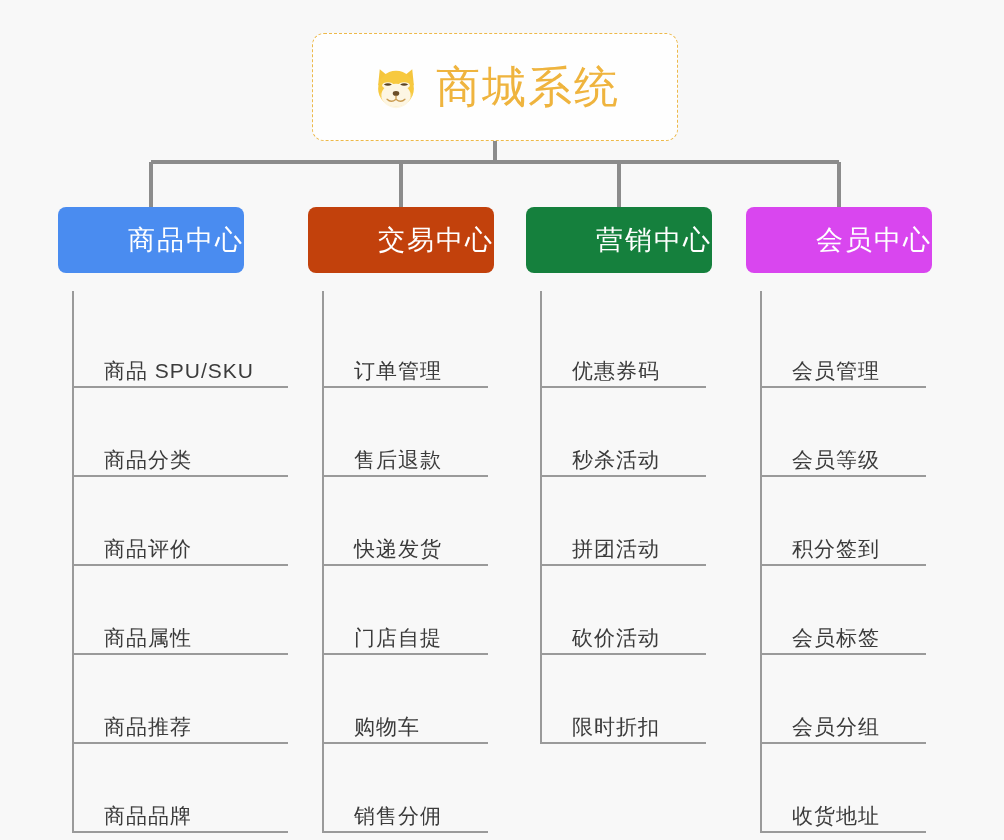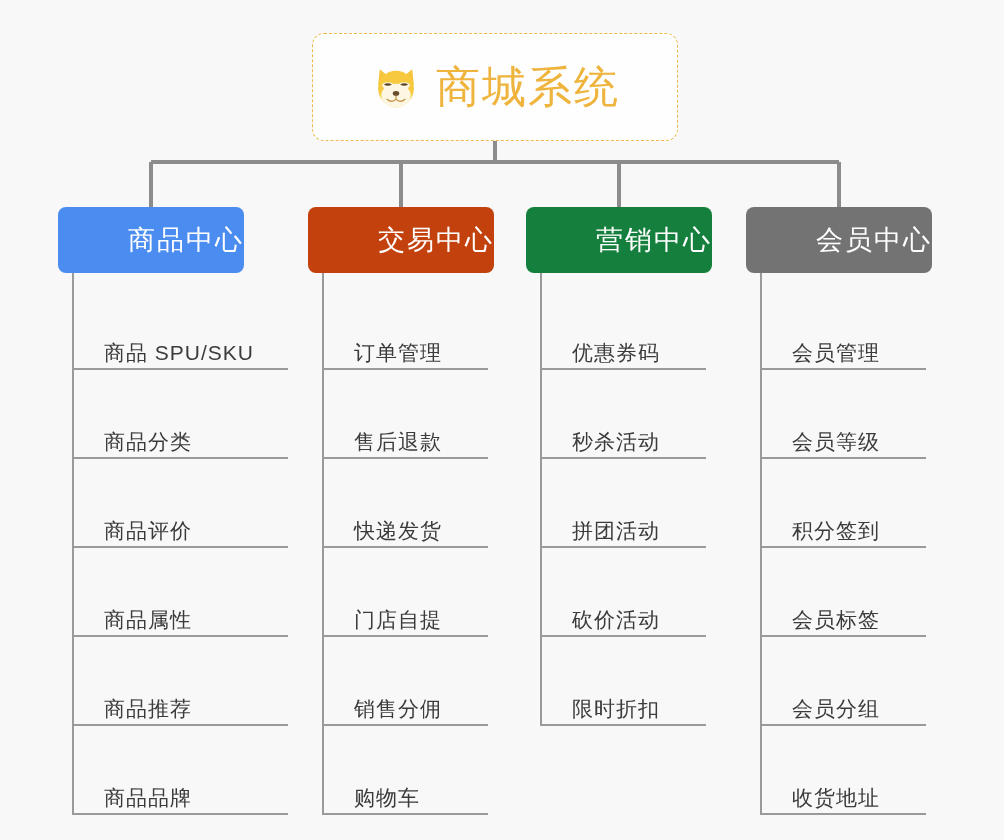--- a/index.html
+++ b/index.html
@@ -73,21 +73,21 @@
     align-items: center;
     justify-content: flex-end;
     color: #ffffff;
     font-size: 27px;
     letter-spacing: 2px;
     white-space: nowrap;
   }
 
   .leaves {
     position: relative;
-    margin-top: 0;
+    margin-top: 18px;
     padding-top: 8px;
   }
   
   .leaves .spine {
     position: absolute;
     left: 14px;
     top: 0;
     bottom: 0;
     width: 2px;
     background: #9a9a9a;
@@ -206,25 +206,25 @@
         </div>
         <div class="leaf">
           <span class="leaf-label">快递发货</span>
           <div class="leaf-rule" style="width: 166px;"></div>
         </div>
         <div class="leaf">
           <span class="leaf-label">门店自提</span>
           <div class="leaf-rule" style="width: 166px;"></div>
         </div>
         <div class="leaf">
+          <span class="leaf-label">购物车</span>
+          <div class="leaf-rule" style="width: 166px;"></div>
+        </div>
+        <div class="leaf">
           <span class="leaf-label">销售分佣</span>
-          <div class="leaf-rule" style="width: 166px;"></div>
-        </div>
-        <div class="leaf">
-          <span class="leaf-label">购物车</span>
           <div class="leaf-rule" style="width: 166px;"></div>
         </div>
       </div>
     </div>
     <div class="column" style="left: 526px; width: 186px;">
       <div class="cat-box" style="background: #15803d; width: 186px;">
         <span>营销中心</span>
       </div>
       <div class="leaves">
         <div class="spine"></div>
@@ -244,21 +244,21 @@
           <span class="leaf-label">砍价活动</span>
           <div class="leaf-rule" style="width: 166px;"></div>
         </div>
         <div class="leaf">
           <span class="leaf-label">限时折扣</span>
           <div class="leaf-rule" style="width: 166px;"></div>
         </div>
       </div>
     </div>
     <div class="column" style="left: 746px; width: 186px;">
-      <div class="cat-box" style="background: #737373; width: 186px;">
+      <div class="cat-box" style="background: #d946ef; width: 186px;">
         <span>会员中心</span>
       </div>
       <div class="leaves">
         <div class="spine"></div>
         <div class="leaf">
           <span class="leaf-label">会员管理</span>
           <div class="leaf-rule" style="width: 166px;"></div>
         </div>
         <div class="leaf">
           <span class="leaf-label">会员等级</span>

